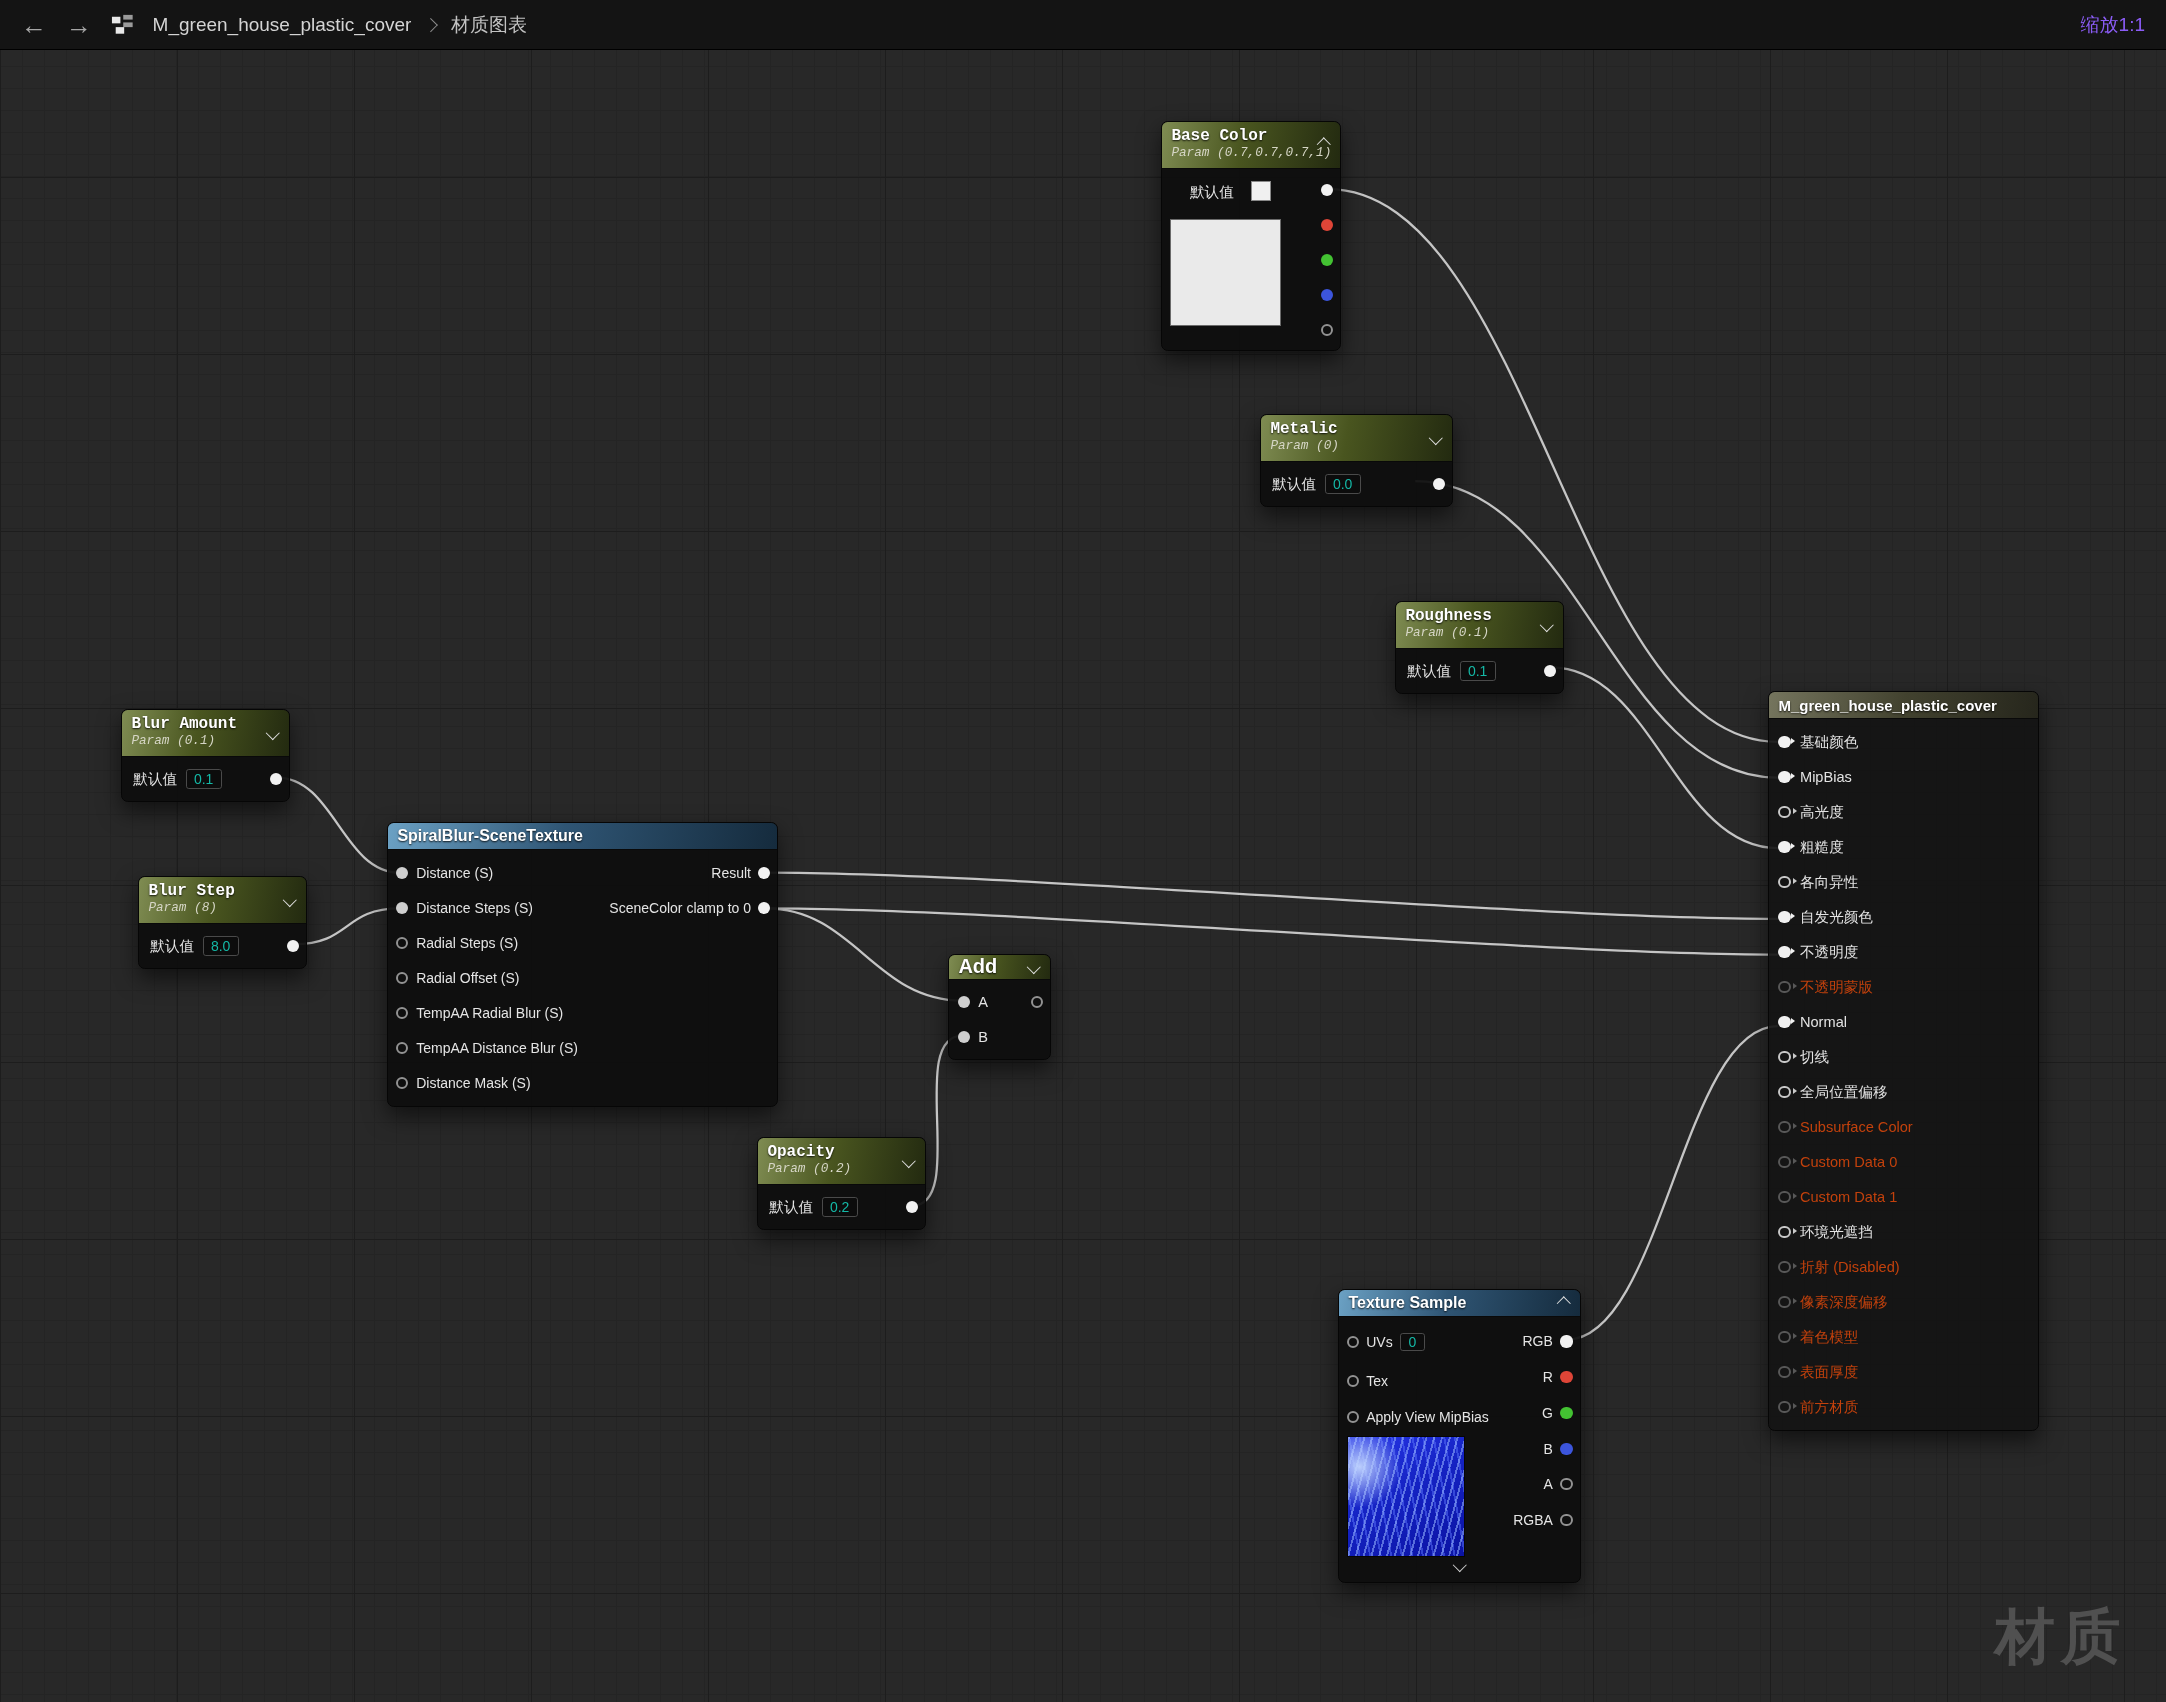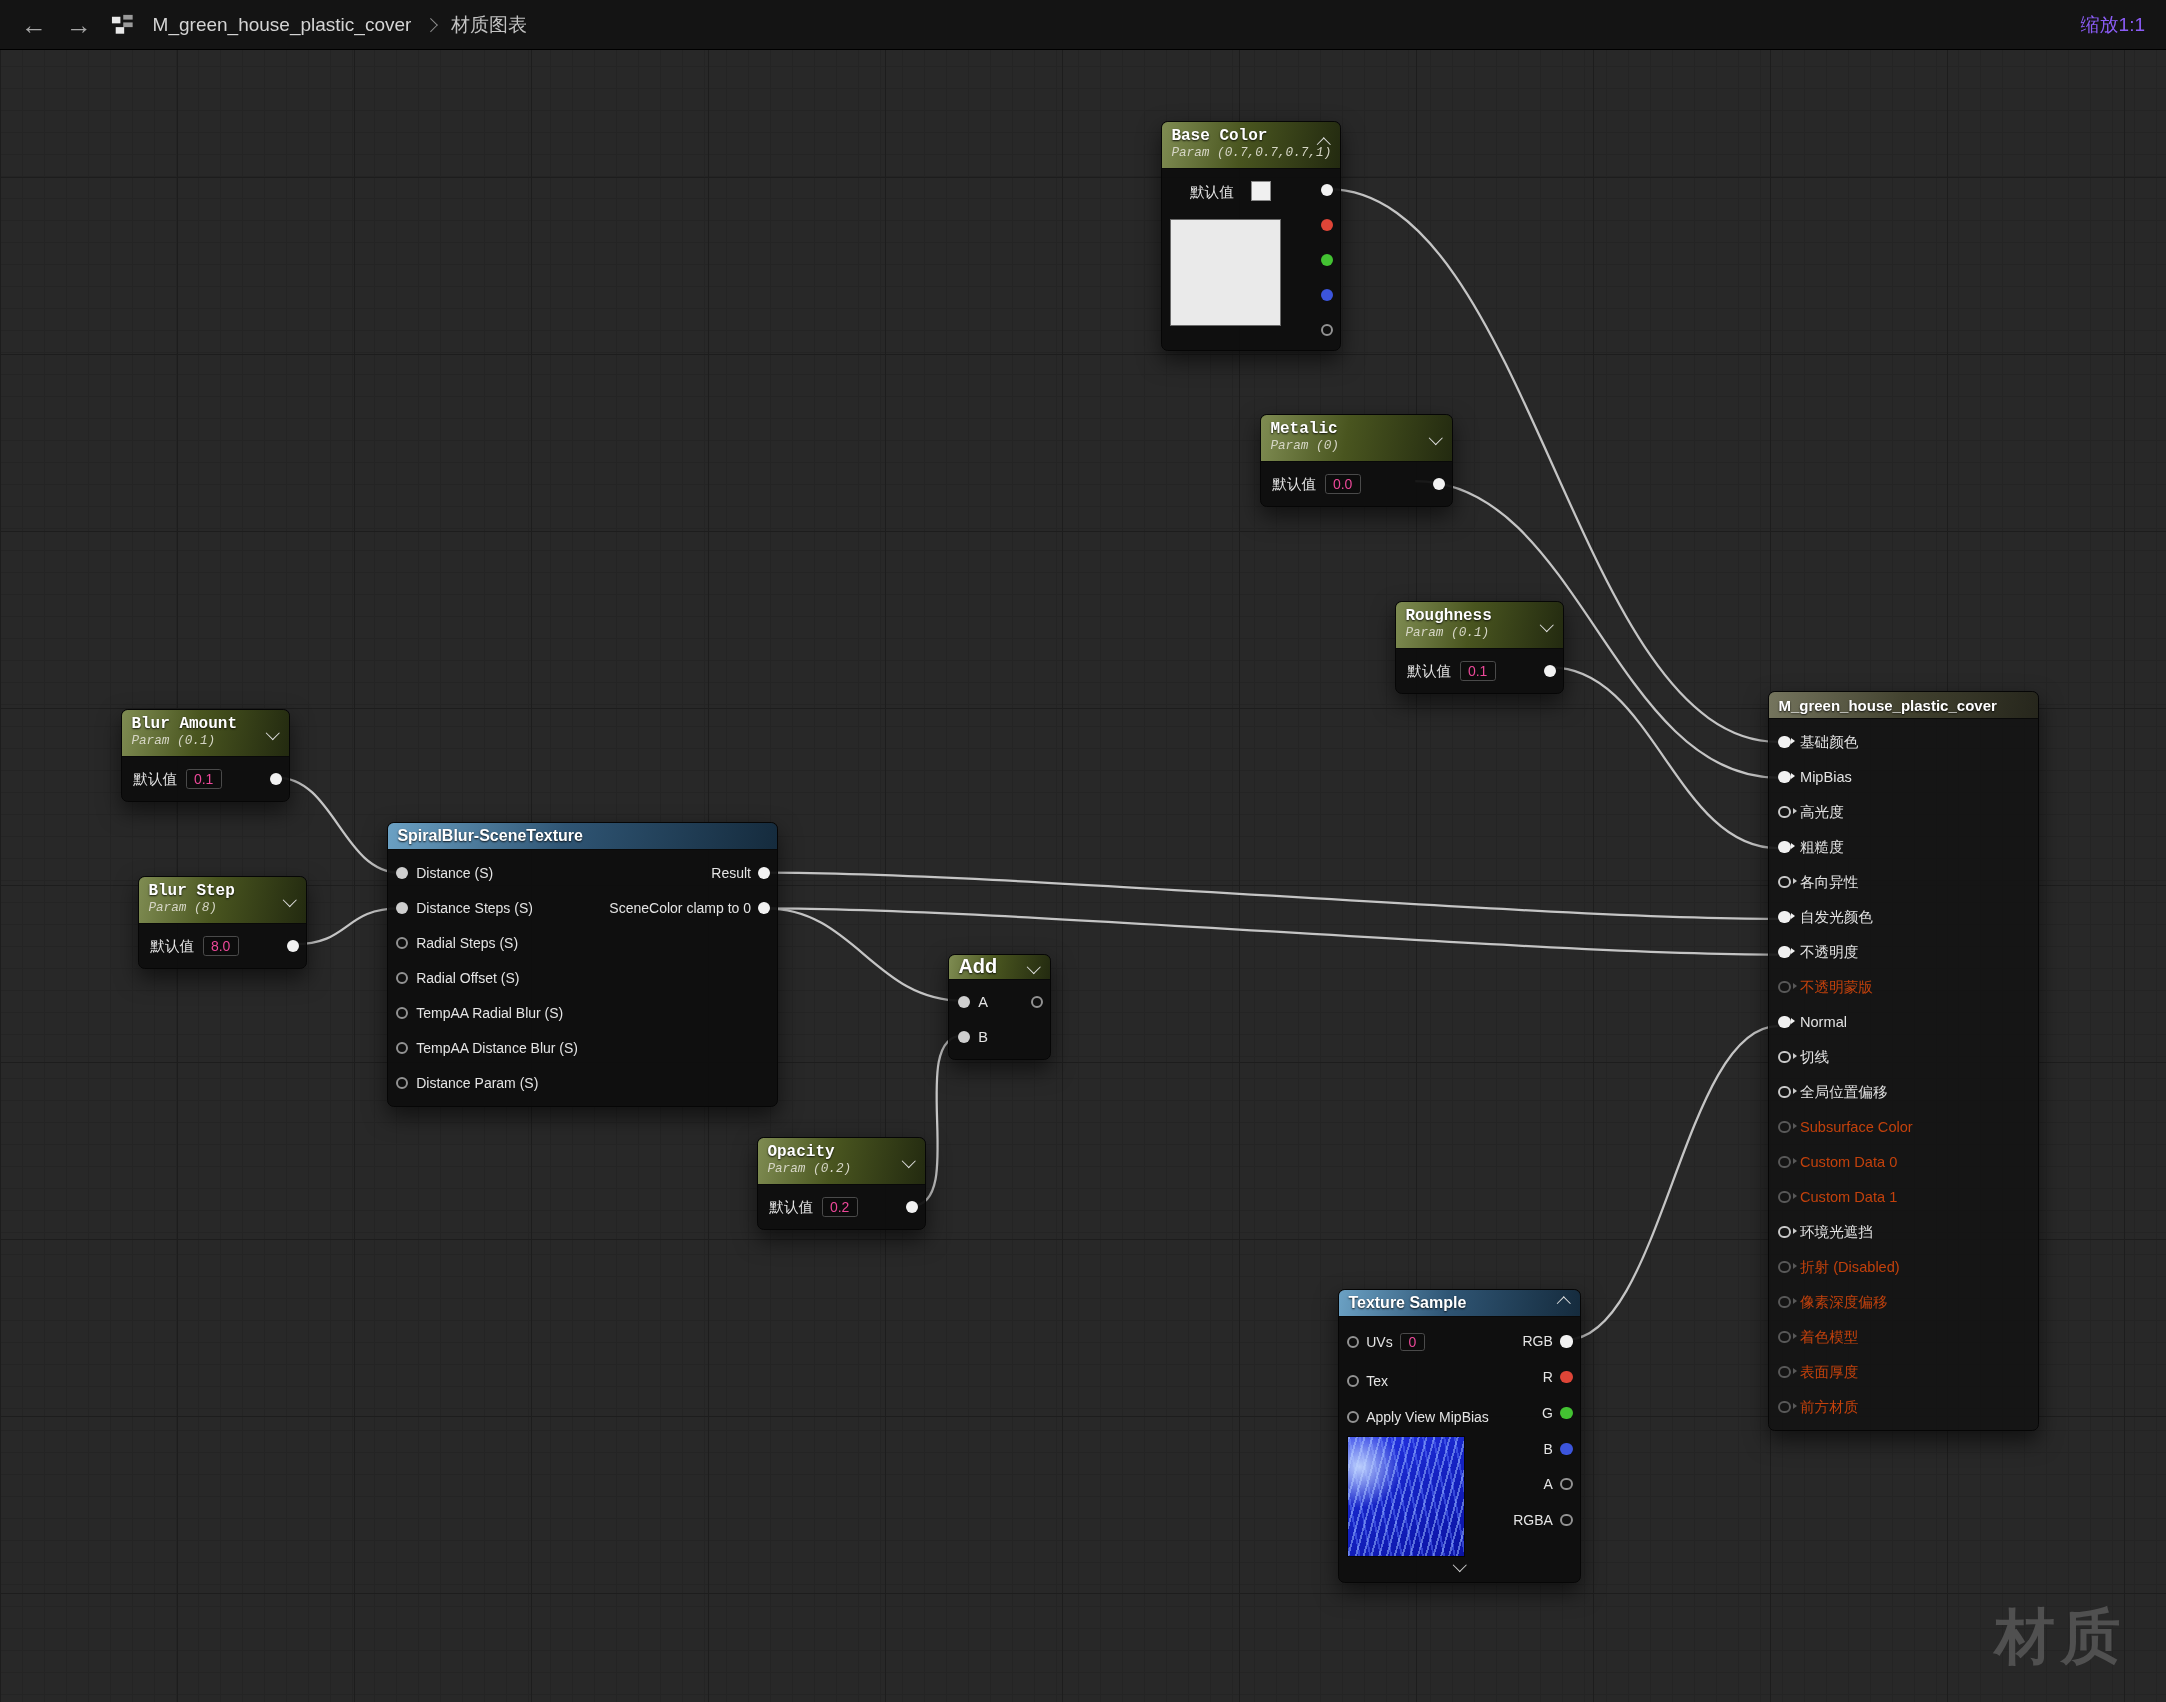--- a/index.html
+++ b/index.html
@@ -45,21 +45,21 @@
   
   .pin{width:12.2px;height:12.2px;border-radius:50%;box-sizing:border-box;flex:none;}
   .pf{background:#f2f2f2;}
   .pf.gray{background:#cfcfcf;}
   .pf.red{background:#de4537;} .pf.green{background:#43c232;} .pf.blue{background:#3c55dc;}
   .ph{border:2.4px solid #929292;}
   
   .prow{position:relative;height:44px;display:flex;align-items:center;gap:8.5px;
     padding:0 28px 0 11.3px;font-size:14.6px;}
   .prow .out{position:absolute;right:6.6px;top:50%;margin-top:-6.1px;}
-  .valbox{background:#0c0c0c;border:0.9px solid #4a4a4a;border-radius:2.8px;color:#ec4899;font-size:14px;
+  .valbox{background:#0c0c0c;border:0.9px solid #4a4a4a;border-radius:2.8px;color:#14b8a6;font-size:14px;
     padding:0.9px 6.6px;min-width:21px;text-align:center;}
   
   .bc-body{position:relative;height:181px;}
   .bc-label{position:absolute;left:28px;top:14px;font-size:14.6px;}
   .bc-swatch-sm{position:absolute;left:89px;top:12.2px;width:18px;height:18px;background:#f0f0f0;border:0.9px solid #888;}
   .bc-swatch{position:absolute;left:7.5px;top:50px;width:109px;height:105px;background:#eaeaea;border:0.9px solid #6a6a6a;}
   .bc-pin{position:absolute;right:6.6px;}
   
   .spiral .body{padding:5.6px 0;}
   .srow{position:relative;height:35px;display:flex;align-items:center;gap:8.5px;
@@ -219,21 +219,21 @@
       <div class="srow">
         <span class="pin ph"></span>
         <span>TempAA Radial Blur (S)</span>
       </div>
       <div class="srow">
         <span class="pin ph"></span>
         <span>TempAA Distance Blur (S)</span>
       </div>
       <div class="srow">
         <span class="pin ph"></span>
-        <span>Distance Param (S)</span>
+        <span>Distance Mask (S)</span>
       </div>
     </div>
   </div>
 
   <div class="node add" style="left:948px;top:954px;width:103px;">
     <div class="hdr h1 green" style="height:24.5px;">
       <div class="t" style="font-size:20px;">Add</div>
       <span class="chev down" style="top:6.6px;"></span>
     </div>
     <div class="body">

